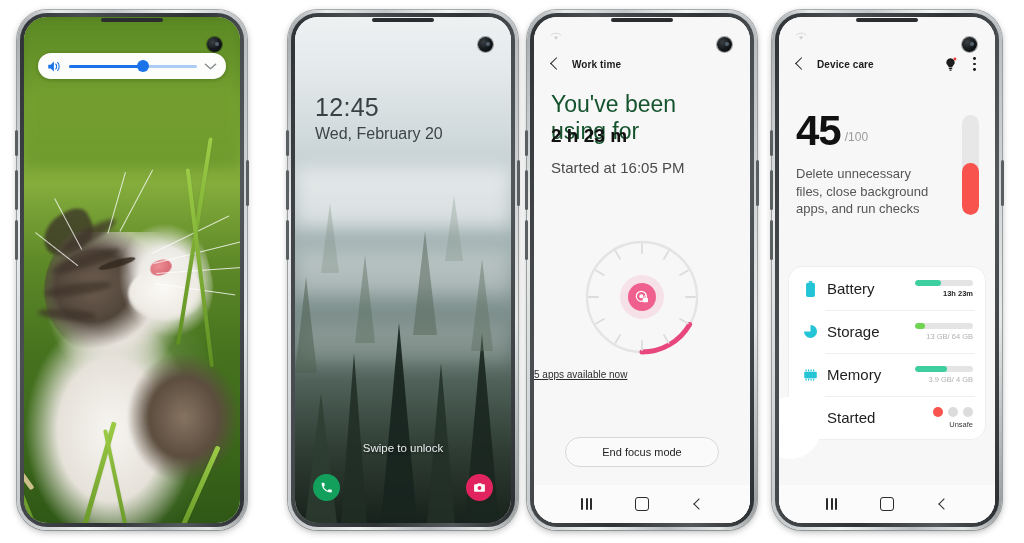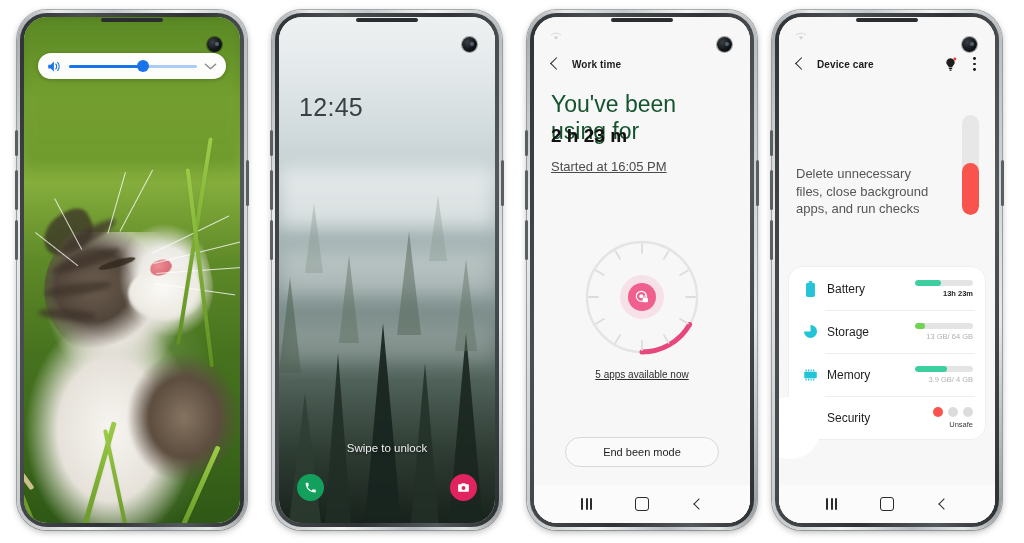--- a/index.html
+++ b/index.html
@@ -128,48 +128,48 @@
   .nav-recents{display:flex;gap:2.4px;}
   .nav-recents i{width:1.9px;height:12px;background:#2b2b2b;display:block;border-radius:1px;}
   .nav-home{width:12px;height:12px;border:1.8px solid #2b2b2b;border-radius:3px;}
   .nav-back{width:11px;height:11px;position:relative;}
   .nav-back::before{content:"";position:absolute;left:3px;top:1px;width:7px;height:7px;
     border-left:1.8px solid #2b2b2b;border-bottom:1.8px solid #2b2b2b;transform:rotate(45deg);}
 
   
   .wt-head{position:absolute;left:17px;right:14px;top:74px;font-size:23px;color:#14532d;line-height:1.18;}
   .wt-dur{position:absolute;left:17px;top:108px;font-size:19px;font-weight:bold;color:#111;}
-  .wt-start{position:absolute;left:17px;top:142px;font-size:13px;color:#4b4b4b;text-decoration:underline;}
+  .wt-start{position:absolute;left:17px;top:142px;font-size:15px;color:#4b4b4b;}
   .dial{position:absolute;left:50%;top:214px;transform:translateX(-50%);width:132px;height:132px;}
   .dial-core{position:absolute;left:50%;top:50%;transform:translate(-50%,-50%);
     width:44px;height:44px;border-radius:50%;background:rgba(244,140,175,.20);
     display:flex;align-items:center;justify-content:center;}
   .dial-core i{width:28px;height:28px;border-radius:50%;background:#f0608f;
     display:flex;align-items:center;justify-content:center;}
-  .apps-link{position:absolute;left:0;right:0;top:352px;text-align:center;font-size:10px;color:#2c2c2c;
+  .apps-link{position:absolute;left:0;right:0;top:352px;font-size:10px;color:#2c2c2c;
     text-decoration:underline;}
   .pill-outline{position:absolute;left:50%;transform:translateX(-50%);bottom:56px;
     width:152px;height:28px;border:1px solid #d8d8d8;border-radius:15px;background:#fafafa;
     display:flex;align-items:center;justify-content:center;font-size:11px;color:#1e1e1e;}
 
   
   .dc-score{position:absolute;left:17px;top:96px;display:flex;align-items:flex-end;gap:4px;}
   .dc-score .num{font-size:42px;font-weight:bold;color:#111;line-height:.84;letter-spacing:-1px;}
   .dc-score .den{font-size:12px;color:#9a9a9a;padding-bottom:4px;}
   .dc-desc{position:absolute;left:17px;top:148px;width:140px;font-size:13px;color:#555;line-height:1.35;}
   .gauge{position:absolute;right:16px;top:98px;width:17px;height:100px;border-radius:9px;background:#e7e7e7;
     overflow:hidden;}
   .gauge-fill{position:absolute;left:0;right:0;bottom:0;background:#f9534e;border-radius:9px;}
 
   .dc-card{position:absolute;left:10px;right:10px;top:250px;background:#fff;border-radius:14px;
     box-shadow:0 0 0 1px rgba(0,0,0,.035);}
   .dc-row{height:43px;display:flex;align-items:center;padding:0 12px;position:relative;}
   .dc-row + .dc-row::before{content:"";position:absolute;left:36px;right:10px;top:0;height:1px;background:#efefef;}
   .dc-ic{width:18px;flex:none;display:flex;align-items:center;justify-content:center;color:#23c4d6;}
-  .dc-label{flex:1;font-size:12px;color:#1d1d1d;padding-left:8px;}
+  .dc-label{flex:1;font-size:15px;color:#1d1d1d;padding-left:8px;}
   .dc-right{width:66px;flex:none;display:flex;flex-direction:column;align-items:flex-end;gap:3px;}
   .dc-bar{width:58px;height:6px;border-radius:4px;background:#e4e4e4;position:relative;overflow:hidden;}
   .dc-bar i{position:absolute;left:0;top:0;bottom:0;border-radius:4px;display:block;}
   .dc-val{font-size:7.5px;color:#232323;font-weight:bold;white-space:nowrap;}
   .dc-val span{color:#b0b0b0;font-weight:normal;}
   .sec-dots{display:flex;gap:5px;align-items:center;}
   .sec-dots i{width:10px;height:10px;border-radius:50%;background:#dcdcdc;display:block;}
   .sec-dots i.on{background:#f9534e;}
   .white-bubble{position:absolute;left:-20px;top:380px;width:62px;height:62px;border-radius:50%;
     background:#fff;z-index:5;}
@@ -230,21 +230,21 @@
           <div class="vol-thumb"></div>
         </div>
         <svg width="13" height="9" viewBox="0 0 14 9">
           <path d="M1.5 2 L7 7 L12.5 2" stroke="#8a8f93" stroke-width="1.6" fill="none" stroke-linecap="round" stroke-linejoin="round"></path>
         </svg>
       </div>
       <div class="camhole"></div>
     </div>
   </div>
 
-  <div class="phone" style="left:272px">
+  <div class="phone" style="left:288px">
     <div class="frame"></div>
     <div class="frame-inner"></div>
     <div class="btn-side btn-l1"></div>
     <div class="btn-side btn-l2"></div>
     <div class="btn-side btn-l3"></div>
     <div class="btn-side btn-r1"></div>
     <div class="screen">
       <div class="slit"></div>
       <div class="forest">
         <div class="mist" style="top:150px;height:60px;"></div>
@@ -256,20 +256,21 @@
         <div class="tree" style="left:132px;bottom:0;border-left-width:14px;border-right-width:14px;border-bottom:160px solid rgba(34,48,40,.85);"></div>
         <div class="tree" style="left:170px;bottom:0;border-left-width:17px;border-right-width:17px;border-bottom:190px solid rgba(26,38,31,.9);"></div>
         <div class="tree" style="left:0px;bottom:150px;border-left-width:11px;border-right-width:11px;border-bottom:96px solid rgba(78,96,82,.55);"></div>
         <div class="tree" style="left:60px;bottom:180px;border-left-width:10px;border-right-width:10px;border-bottom:88px solid rgba(92,110,96,.45);"></div>
         <div class="tree" style="left:118px;bottom:188px;border-left-width:12px;border-right-width:12px;border-bottom:104px solid rgba(84,102,88,.5);"></div>
         <div class="tree" style="left:176px;bottom:172px;border-left-width:11px;border-right-width:11px;border-bottom:92px solid rgba(96,114,100,.45);"></div>
         <div class="tree" style="left:26px;bottom:250px;border-left-width:9px;border-right-width:9px;border-bottom:70px solid rgba(128,146,134,.35);"></div>
         <div class="tree" style="left:150px;bottom:262px;border-left-width:9px;border-right-width:9px;border-bottom:66px solid rgba(132,150,138,.32);"></div>
       </div>
       <div class="lock-time">12:45</div>
+      <div class="lock-date">Wed, February 20</div>
       <div class="lock-swipe">Swipe to unlock</div>
       <div class="lock-ic lock-phone">
         <svg width="13" height="13" viewBox="0 0 24 24">
           <path d="M6.6 10.8c1.5 3 4 5.5 7 7l2.3-2.3c.3-.3.7-.4 1.1-.3 1.2.4 2.4.6 3.7.6.6 0 1 .4 1 1V20c0 .6-.4 1-1 1C10.6 21 3 13.4 3 4c0-.6.4-1 1-1h3.2c.6 0 1 .4 1 1 0 1.3.2 2.5.6 3.7.1.4 0 .8-.3 1.1z" fill="#fff"></path>
         </svg>
       </div>
       <div class="lock-ic lock-cam">
         <svg width="13" height="13" viewBox="0 0 24 24">
           <path d="M9 4h6l1.3 2H20c1.1 0 2 .9 2 2v10c0 1.1-.9 2-2 2H4c-1.1 0-2-.9-2-2V8c0-1.1.9-2 2-2h3.7z" fill="#fff"></path>
           <circle cx="12" cy="13" r="3.6" fill="#e1245f"></circle>
@@ -329,21 +330,21 @@
               <circle cx="11" cy="11" r="7.5" fill="none" stroke="#fff" stroke-width="1.8"></circle>
               <circle cx="11" cy="11" r="3" fill="#fff"></circle>
               <rect x="13" y="13" width="8" height="7" rx="1.6" fill="#fff"></rect>
               <path d="M15.5 13v-1.6a1.6 1.6 0 0 1 3.2 0V13" fill="none" stroke="#fff" stroke-width="1.3"></path>
             </svg>
           </i>
         </div>
       </div>
 
       <div class="apps-link">5 apps available now</div>
-      <div class="pill-outline">End been mode</div>
+      <div class="pill-outline">End focus mode</div>
 
       <div class="navbar">
         <div class="nav-recents">
             <i></i>
             <i></i>
             <i></i>
           </div>
         <div class="nav-home"></div>
         <div class="nav-back"></div>
       </div>
@@ -379,20 +380,24 @@
             <circle cx="13.4" cy="2.2" r="1.8" fill="#ef3b35"></circle>
           </svg>
         </div>
         <div class="dots-ic">
             <i></i>
             <i></i>
             <i></i>
           </div>
       </div>
 
+      <div class="dc-score">
+        <div class="num">45</div>
+        <div class="den">/100</div>
+      </div>
       <div class="dc-desc">Delete unnecessary files, close background apps, and run checks</div>
 
       <div class="gauge">
         <div class="gauge-fill" style="height:52%"></div>
       </div>
 
       <div class="dc-card">
         <div class="dc-row">
           <div class="dc-ic">
             <svg width="11" height="16" viewBox="0 0 12 18">
@@ -446,21 +451,21 @@
               </div>
             <div class="dc-val"><span>3.9 GB</span><span>/ 4 GB</span></div>
           </div>
         </div>
         <div class="dc-row">
           <div class="dc-ic">
             <svg width="14" height="15" viewBox="0 0 16 18">
                 <path d="M8 .8 15 3.4v6.2c0 4-2.9 6.9-7 7.8-4.1-.9-7-3.8-7-7.8V3.4z" fill="#23c4d6" opacity=".0"></path>
               </svg>
           </div>
-          <div class="dc-label">Security</div>
+          <div class="dc-label">Started</div>
           <div class="dc-right">
             <div class="sec-dots">
                 <i class="on"></i>
                 <i></i>
                 <i></i>
               </div>
             <div class="dc-val" style="font-weight:normal;color:#3a3a3a">Unsafe</div>
           </div>
         </div>
       </div>

